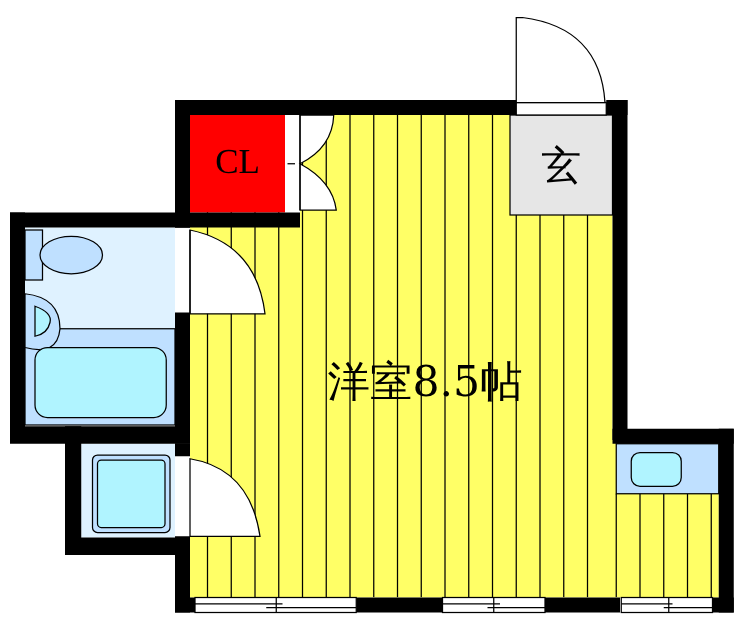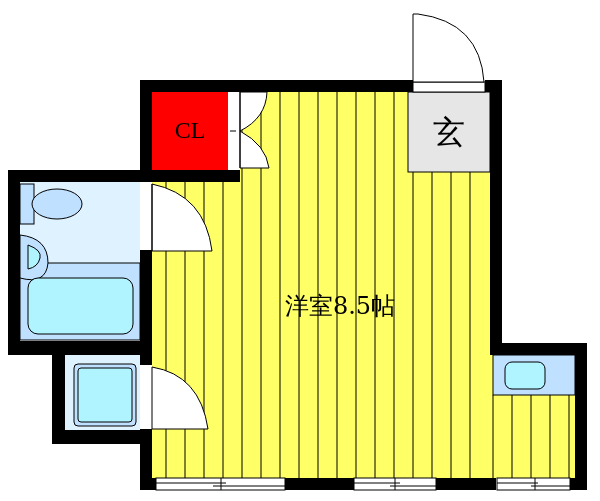--- a/index.html
+++ b/index.html
@@ -145,17 +145,17 @@
     </g>
     <g>
       <rect x="497" y="478" width="73" height="12"></rect>
       <line x1="497" y1="483" x2="538" y2="483"></line>
       <line x1="531" y1="486" x2="570" y2="486"></line>
       <line x1="535" y1="478" x2="535" y2="490"></line>
     </g>
   </g>
 </svg>
 
-<div class="abs" style="left:152px; top:112px; width:76px; text-align:center; font-size:24px; color:#000; line-height:36px; font-family:'Liberation Serif', serif;">CL</div>
+<div class="abs" style="left:152px; top:112px; width:76px; text-align:center; font-size:28px; color:#000; line-height:36px; font-family:'Liberation Serif', serif;">CL</div>
 
 <div class="abs" style="left:408px; top:112px; width:82px; text-align:center; font-size:32px; color:#000; line-height:40px; font-family:'DejaVu Serif', serif;">玄</div>
 
-<div class="abs" style="left:245px; top:285px; width:190px; text-align:center; font-size:24px; color:#000; line-height:42px; font-family:'DejaVu Serif', serif; white-space:nowrap;">洋室8.5帖</div>
+<div class="abs" style="left:245px; top:285px; width:190px; text-align:center; font-size:34px; color:#000; line-height:42px; font-family:'DejaVu Serif', serif; white-space:nowrap;">洋室8.5帖</div>
 
 </body></html>

